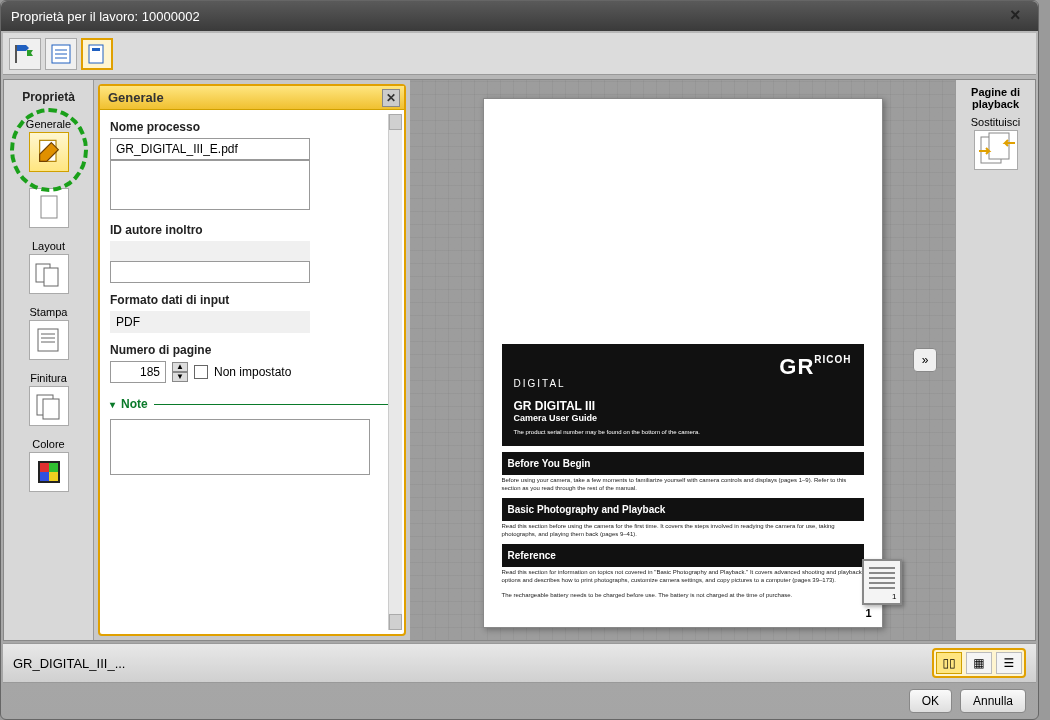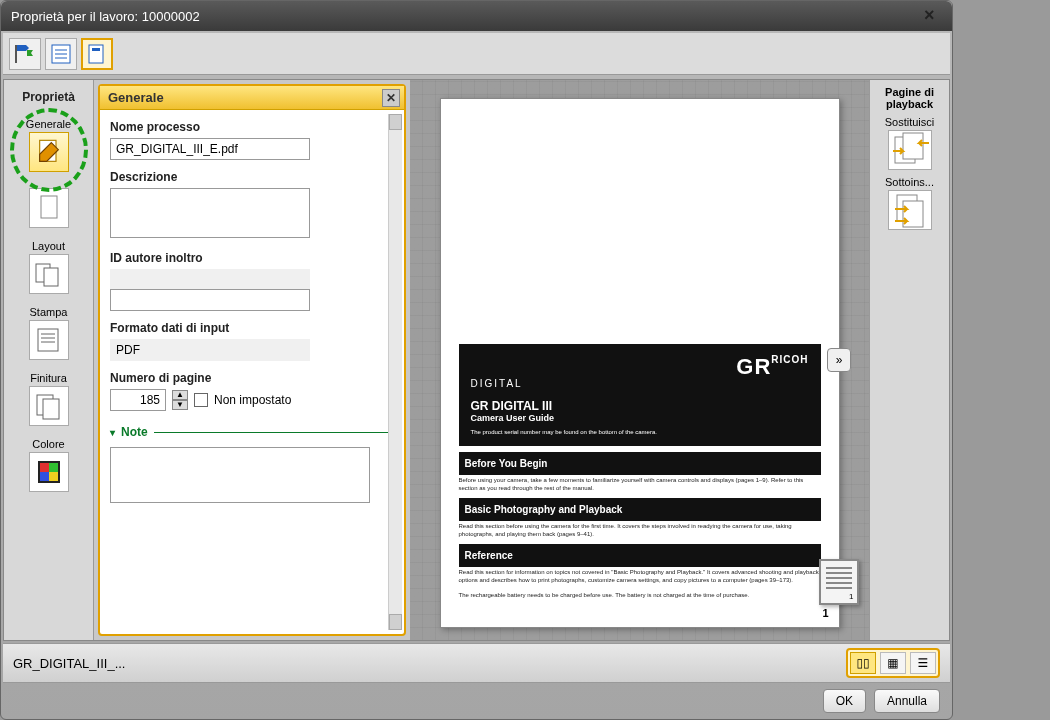--- a/index.html
+++ b/index.html
@@ -16,21 +16,21 @@
   position: relative;
   border-radius: 6px 6px 0 0;
 }
 .titlebar .close {
   position: absolute; right: 10px; top: 5px;
   width: 18px; height: 18px; color: #222; font-size: 18px;
   cursor: pointer; font-weight: bold; line-height: 18px;
 }
 
 .window {
-  width: 953px; height: 720px;
+  width: 1039px; height: 720px;
   background: linear-gradient(#b8b8b8, #a5a5a5);
   border: 1px solid #666;
   border-radius: 6px;
   display: flex; flex-direction: column;
 }
 
 .toolbar {
   height: 42px;
   background: #dcdcdc;
   border-bottom: 1px solid #999;
@@ -286,21 +286,20 @@
     <div class="propsheet">
       <div class="ps-header">
         <span>Generale</span>
         <div class="ps-close">✕</div>
       </div>
       <div class="scrollbar-deco"></div>
       <div class="ps-body">
         <div class="field-label first">Nome processo</div>
         <input class="text-input" value="GR_DIGITAL_III_E.pdf" style="">
 
-        <div class="field-label">Descrizione</div>
         <textarea class="textarea" style=""></textarea>
 
         <div class="field-label">ID autore inoltro</div>
         <div class="ro-field" style="width:200px;height:20px"></div>
 
         <input class="text-input" style="">
 
         <div class="field-label">Formato dati di input</div>
         <div class="ro-field" style="width:200px">PDF</div>
 
@@ -370,31 +369,20 @@
         <span>Sostituisci</span>
         <div class="rp-icon">
           <svg width="44" height="40" viewBox="0 0 44 40">
               <rect x="6" y="6" width="20" height="26" fill="#fff" stroke="#888"></rect>
               <rect x="14" y="2" width="20" height="26" fill="#fff" stroke="#888"></rect>
               <path d="M4 20h10l-3-3m3 3l-3 3" stroke="#e0a000" stroke-width="2" fill="none"></path>
               <path d="M40 12H30l3-3m-3 3l3 3" stroke="#e0a000" stroke-width="2" fill="none"></path>
             </svg>
         </div>
       </div>
-      <div class="rp-item">
-        <span>Sottoins...</span>
-        <div class="rp-icon">
-          <svg width="44" height="40" viewBox="0 0 44 40">
-              <rect x="8" y="4" width="20" height="26" fill="#fff" stroke="#888"></rect>
-              <rect x="14" y="10" width="20" height="26" fill="#fff" stroke="#888"></rect>
-              <path d="M6 18h12l-3-3m3 3l-3 3" stroke="#e0a000" stroke-width="2" fill="none"></path>
-              <path d="M6 30h12l-3-3m3 3l-3 3" stroke="#e0a000" stroke-width="2" fill="none"></path>
-            </svg>
-        </div>
-      </div>
     </div>
   </div>
 
   <div class="statusbar">
     <span>GR_DIGITAL_III_...</span>
     <div class="viewbtns">
       <div class="vb active">
           <span>▯▯</span>
         </div>
       <div class="vb">

